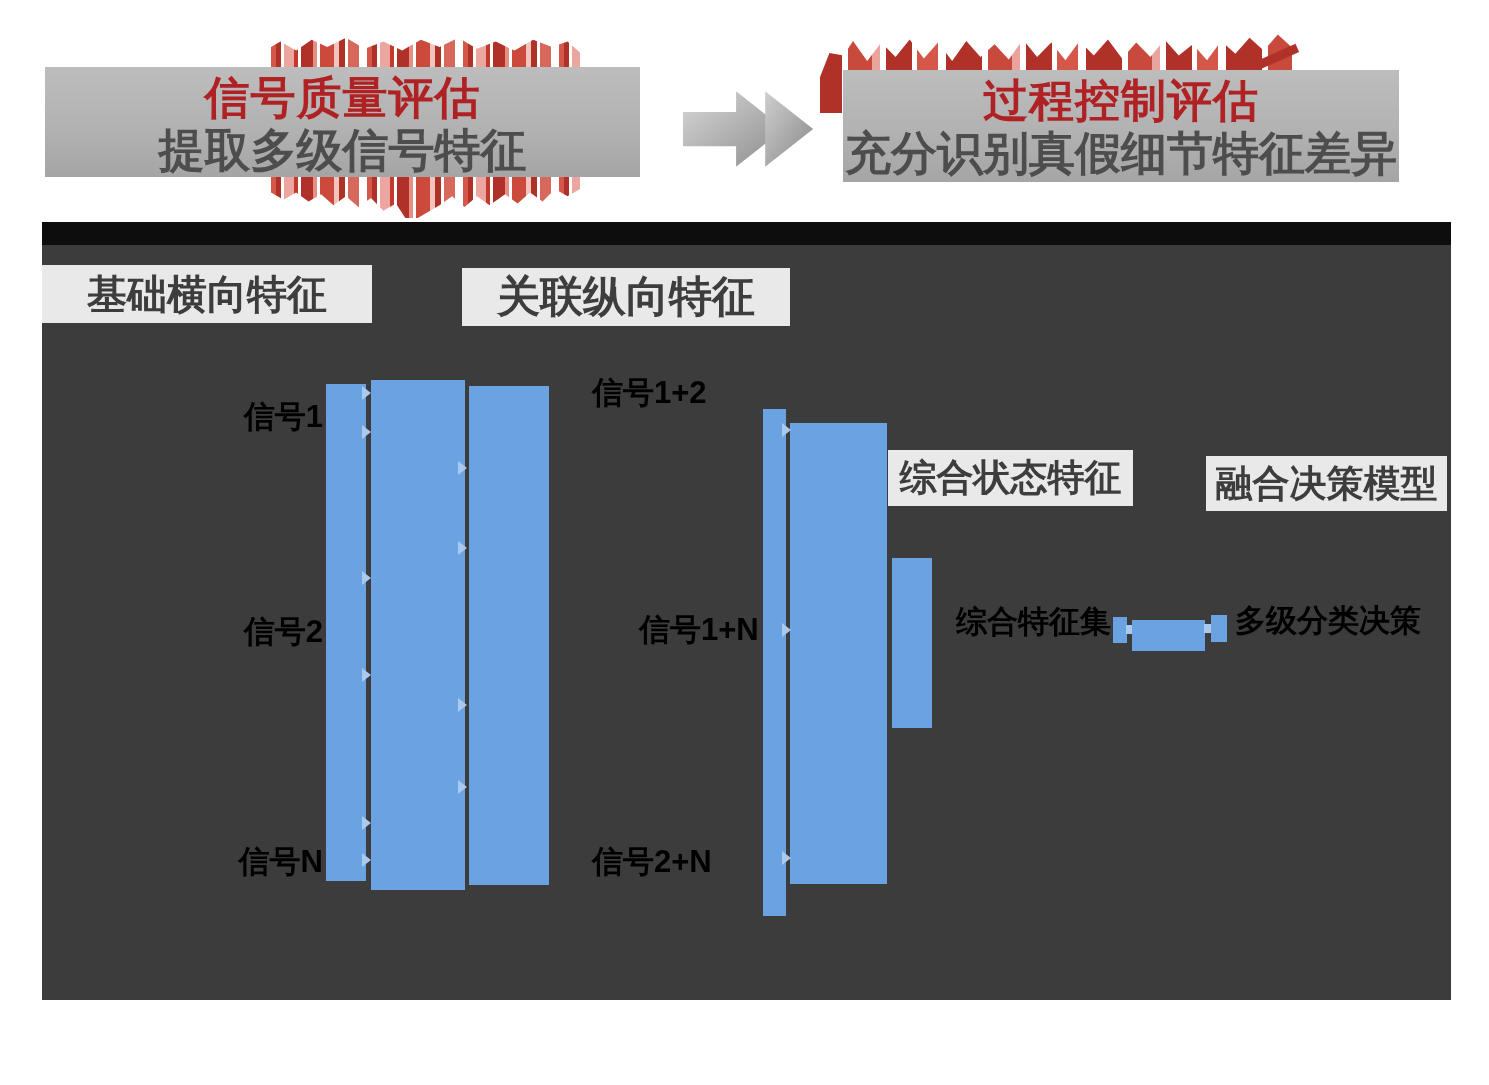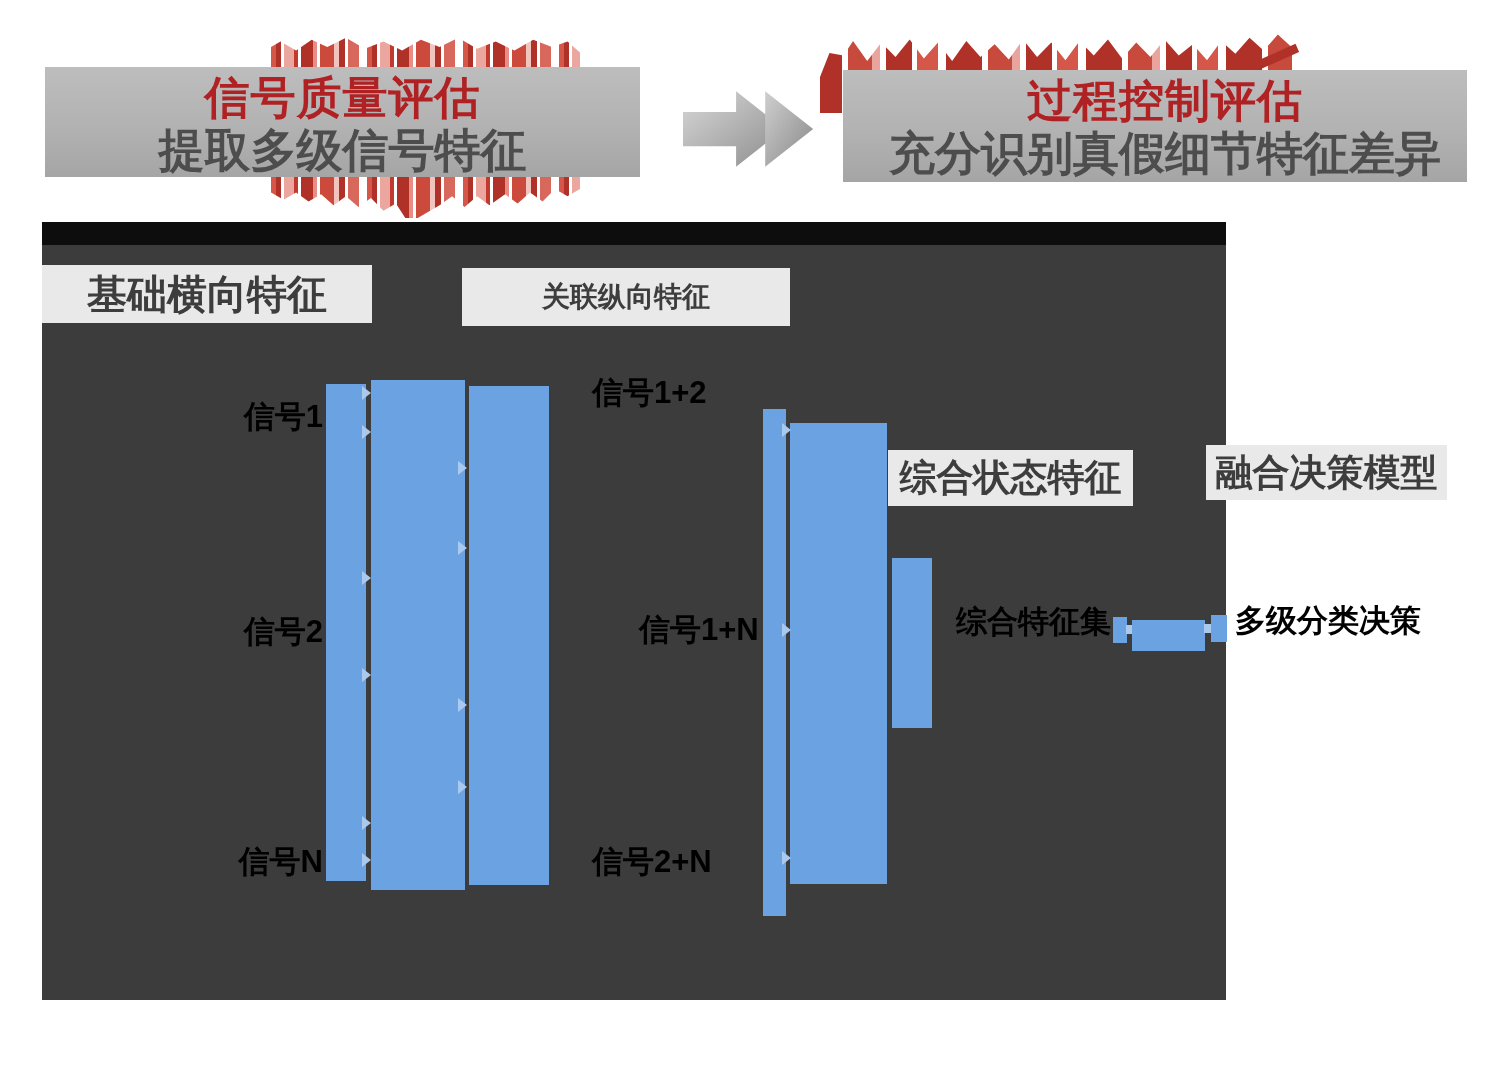--- a/index.html
+++ b/index.html
@@ -54,48 +54,48 @@
     position:absolute;z-index:1;left:1238px;top:56px;width:62px;height:9px;
     background:var(--splash-red,#b03128);transform:rotate(-24deg);
   }
 
   
   .banner{
     position:absolute;z-index:2;text-align:center;
     background:linear-gradient(180deg,#bdbdbd 0%,#b2b2b2 55%,#a5a5a5 100%);
   }
   .banner-left{left:45px;top:67px;width:595px;height:110px;}
-  .banner-right{left:843px;top:70px;width:604px;height:112px;padding-left:20px;}
+  .banner-right{left:843px;top:70px;width:556px;height:112px;}
   .banner .title{
     margin-top:5px;font-size:45px;line-height:52px;font-weight:800;
     color:var(--red-title,#b02124);letter-spacing:1px;
   }
   .banner .subtitle{
     font-size:46px;line-height:52px;font-weight:800;
     color:var(--subtitle-gray,#4d4d4d);letter-spacing:0px;
   }
 
   
   .flow-arrow{position:absolute;z-index:2;left:683px;top:84px;width:137px;height:90px;}
 
   
   .canvas{
-    position:absolute;z-index:1;left:42px;top:222px;width:1184px;height:778px;
+    position:absolute;z-index:1;left:42px;top:222px;width:1409px;height:778px;
     background:var(--canvas-bg,#3c3c3c);
   }
   .topbar{position:absolute;left:0;top:0;width:100%;height:23px;background:var(--canvas-topbar,#0d0d0d);}
 
   .labelbox{
     position:absolute;background:var(--label-box-bg,#e9e9e9);color:var(--label-text,#3d3d3d);
     font-weight:900;text-align:center;display:flex;align-items:center;justify-content:center;
   }
   .lb1{left:0px;top:43px;width:330px;height:58px;font-size:40px;}
-  .lb2{left:420px;top:46px;width:328px;height:58px;font-size:28px;}
+  .lb2{left:420px;top:46px;width:328px;height:58px;font-size:43px;}
   .lb3{left:846px;top:228px;width:245px;height:56px;font-size:37px;}
-  .lb4{left:1164px;top:223px;width:241px;height:55px;font-size:37px;}
+  .lb4{left:1164px;top:234px;width:241px;height:55px;font-size:37px;}
 
   .rowlabel{
     position:absolute;color:var(--signal-text,#000);font-size:31px;font-weight:900;
     white-space:nowrap;line-height:32px;
   }
   .rowlabel.right{left:150px;width:131px;text-align:right;}
   .rowlabel.mid{left:550px;text-align:left;}
 
   .bar{position:absolute;background:var(--accent-blue,#6ba3e2);}
   .g1b1{left:284px;top:162px;width:40px;height:497px;}

